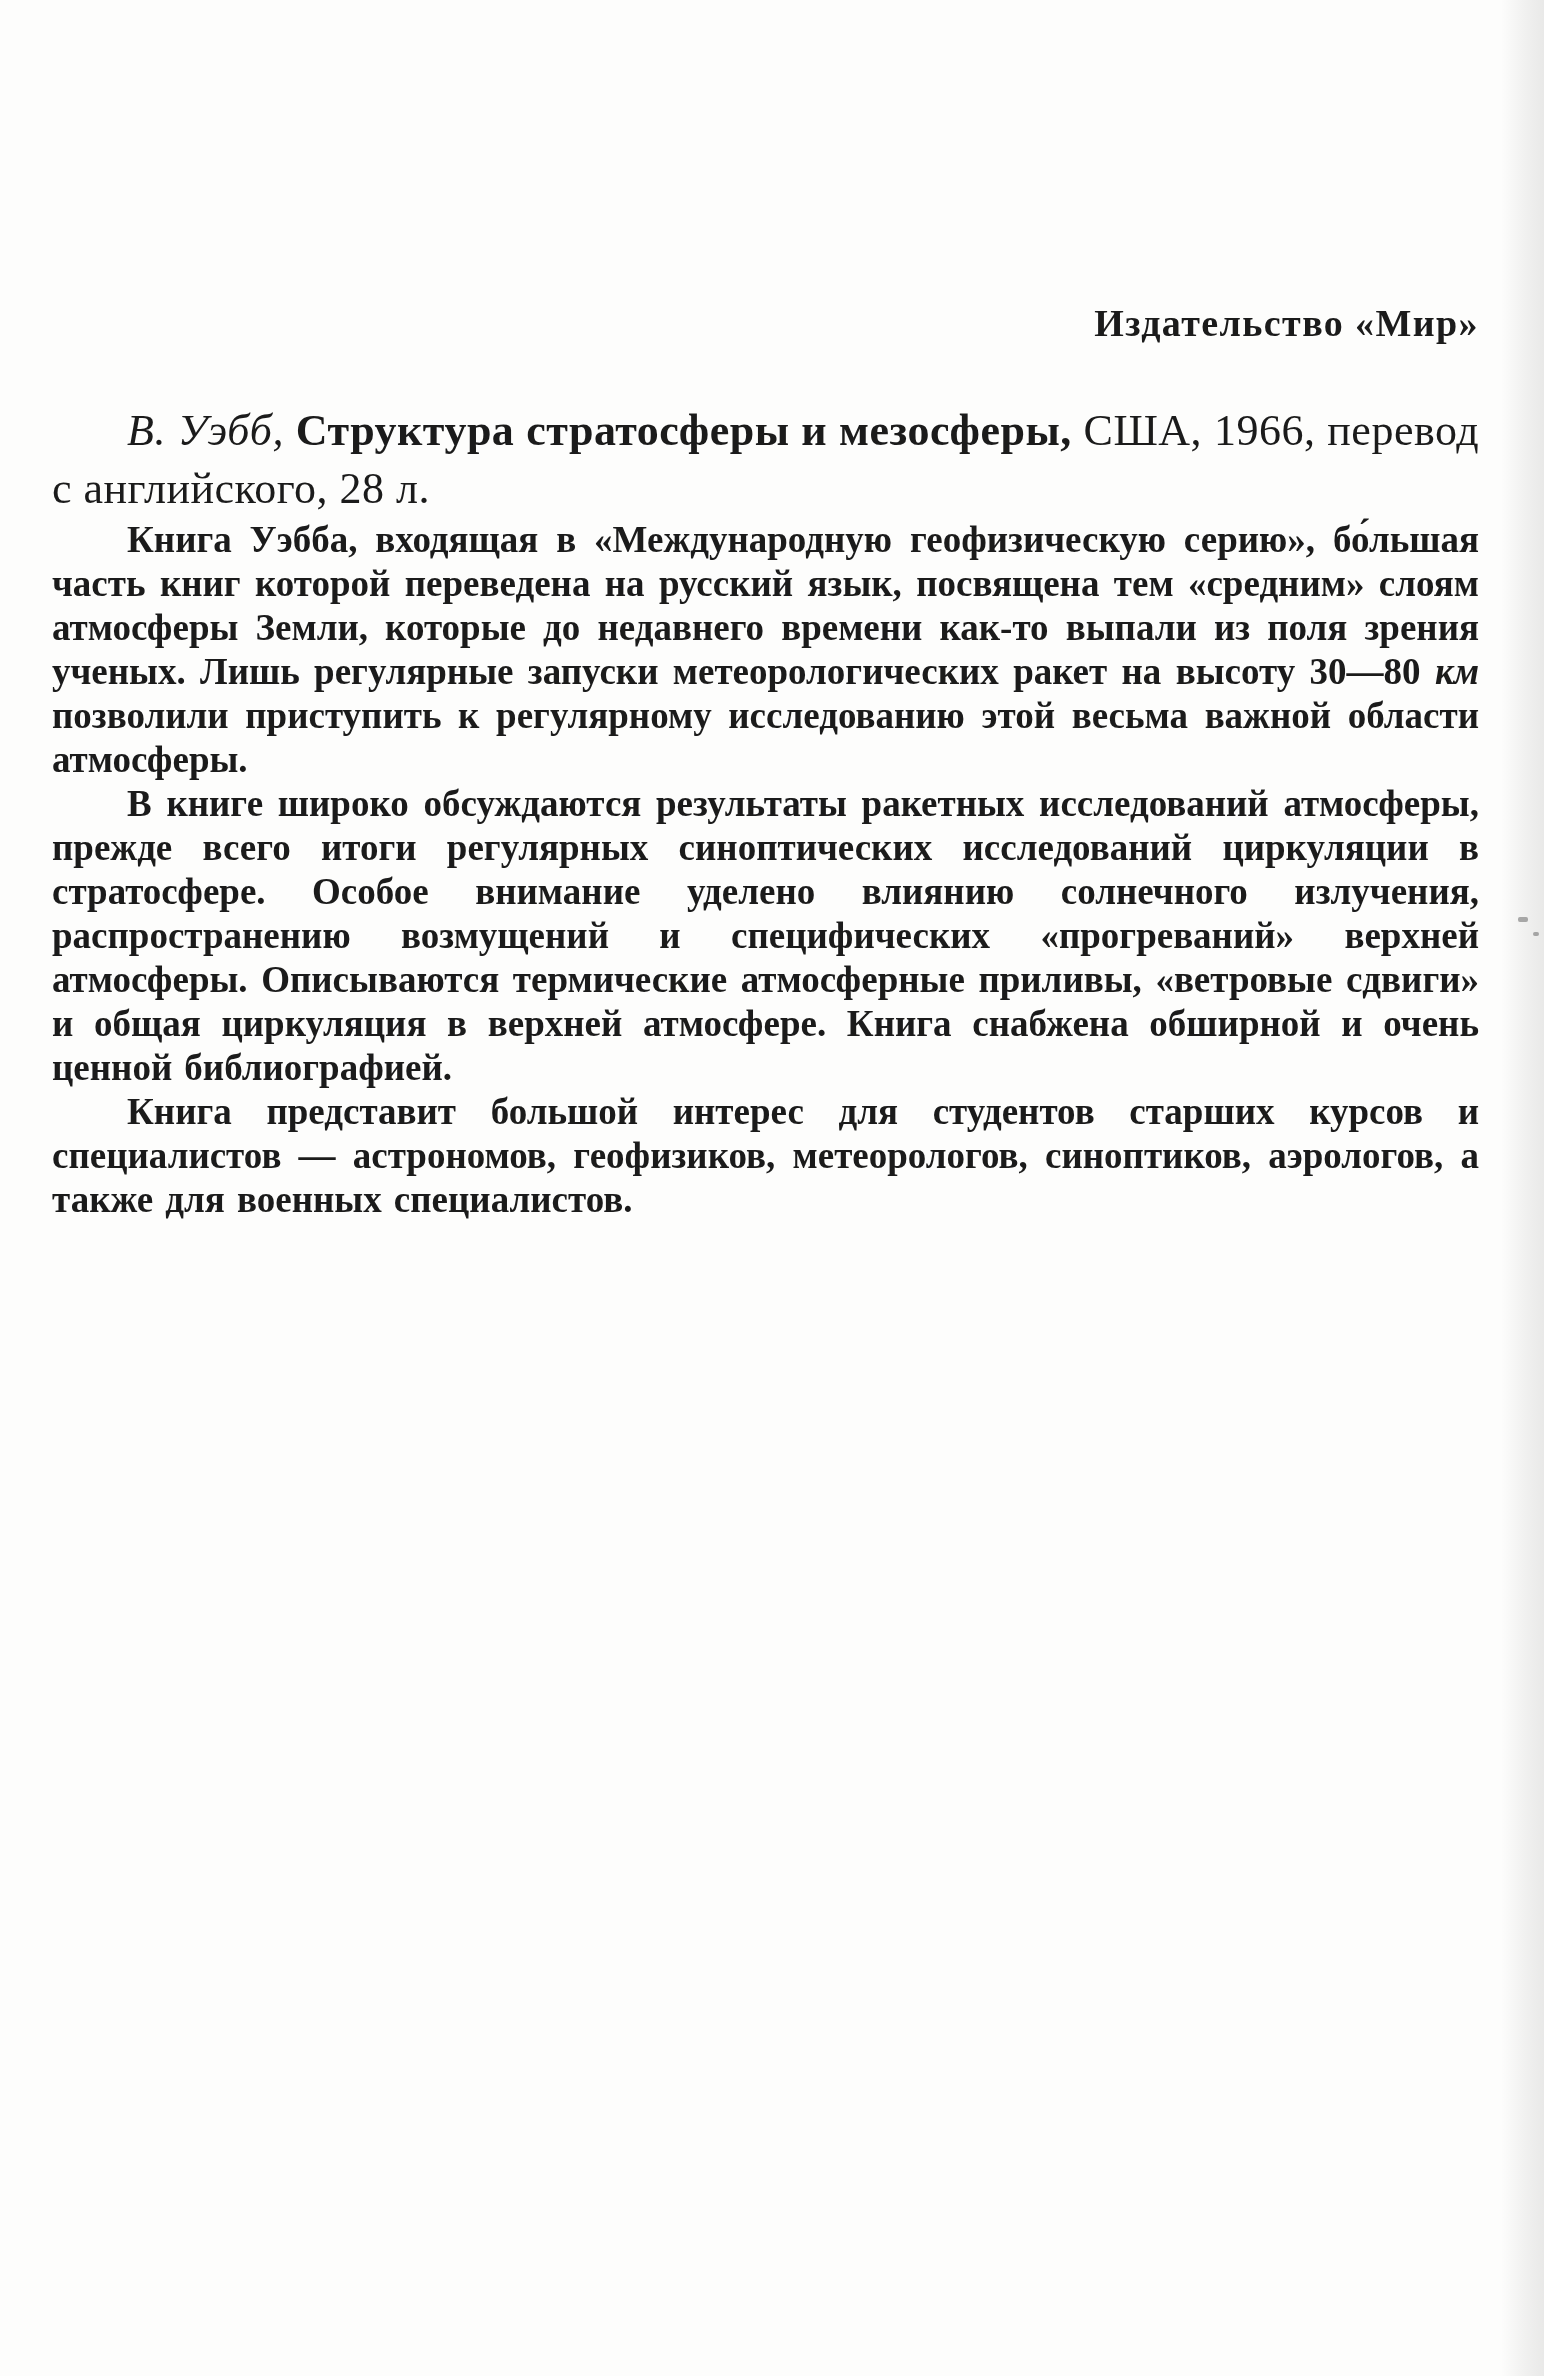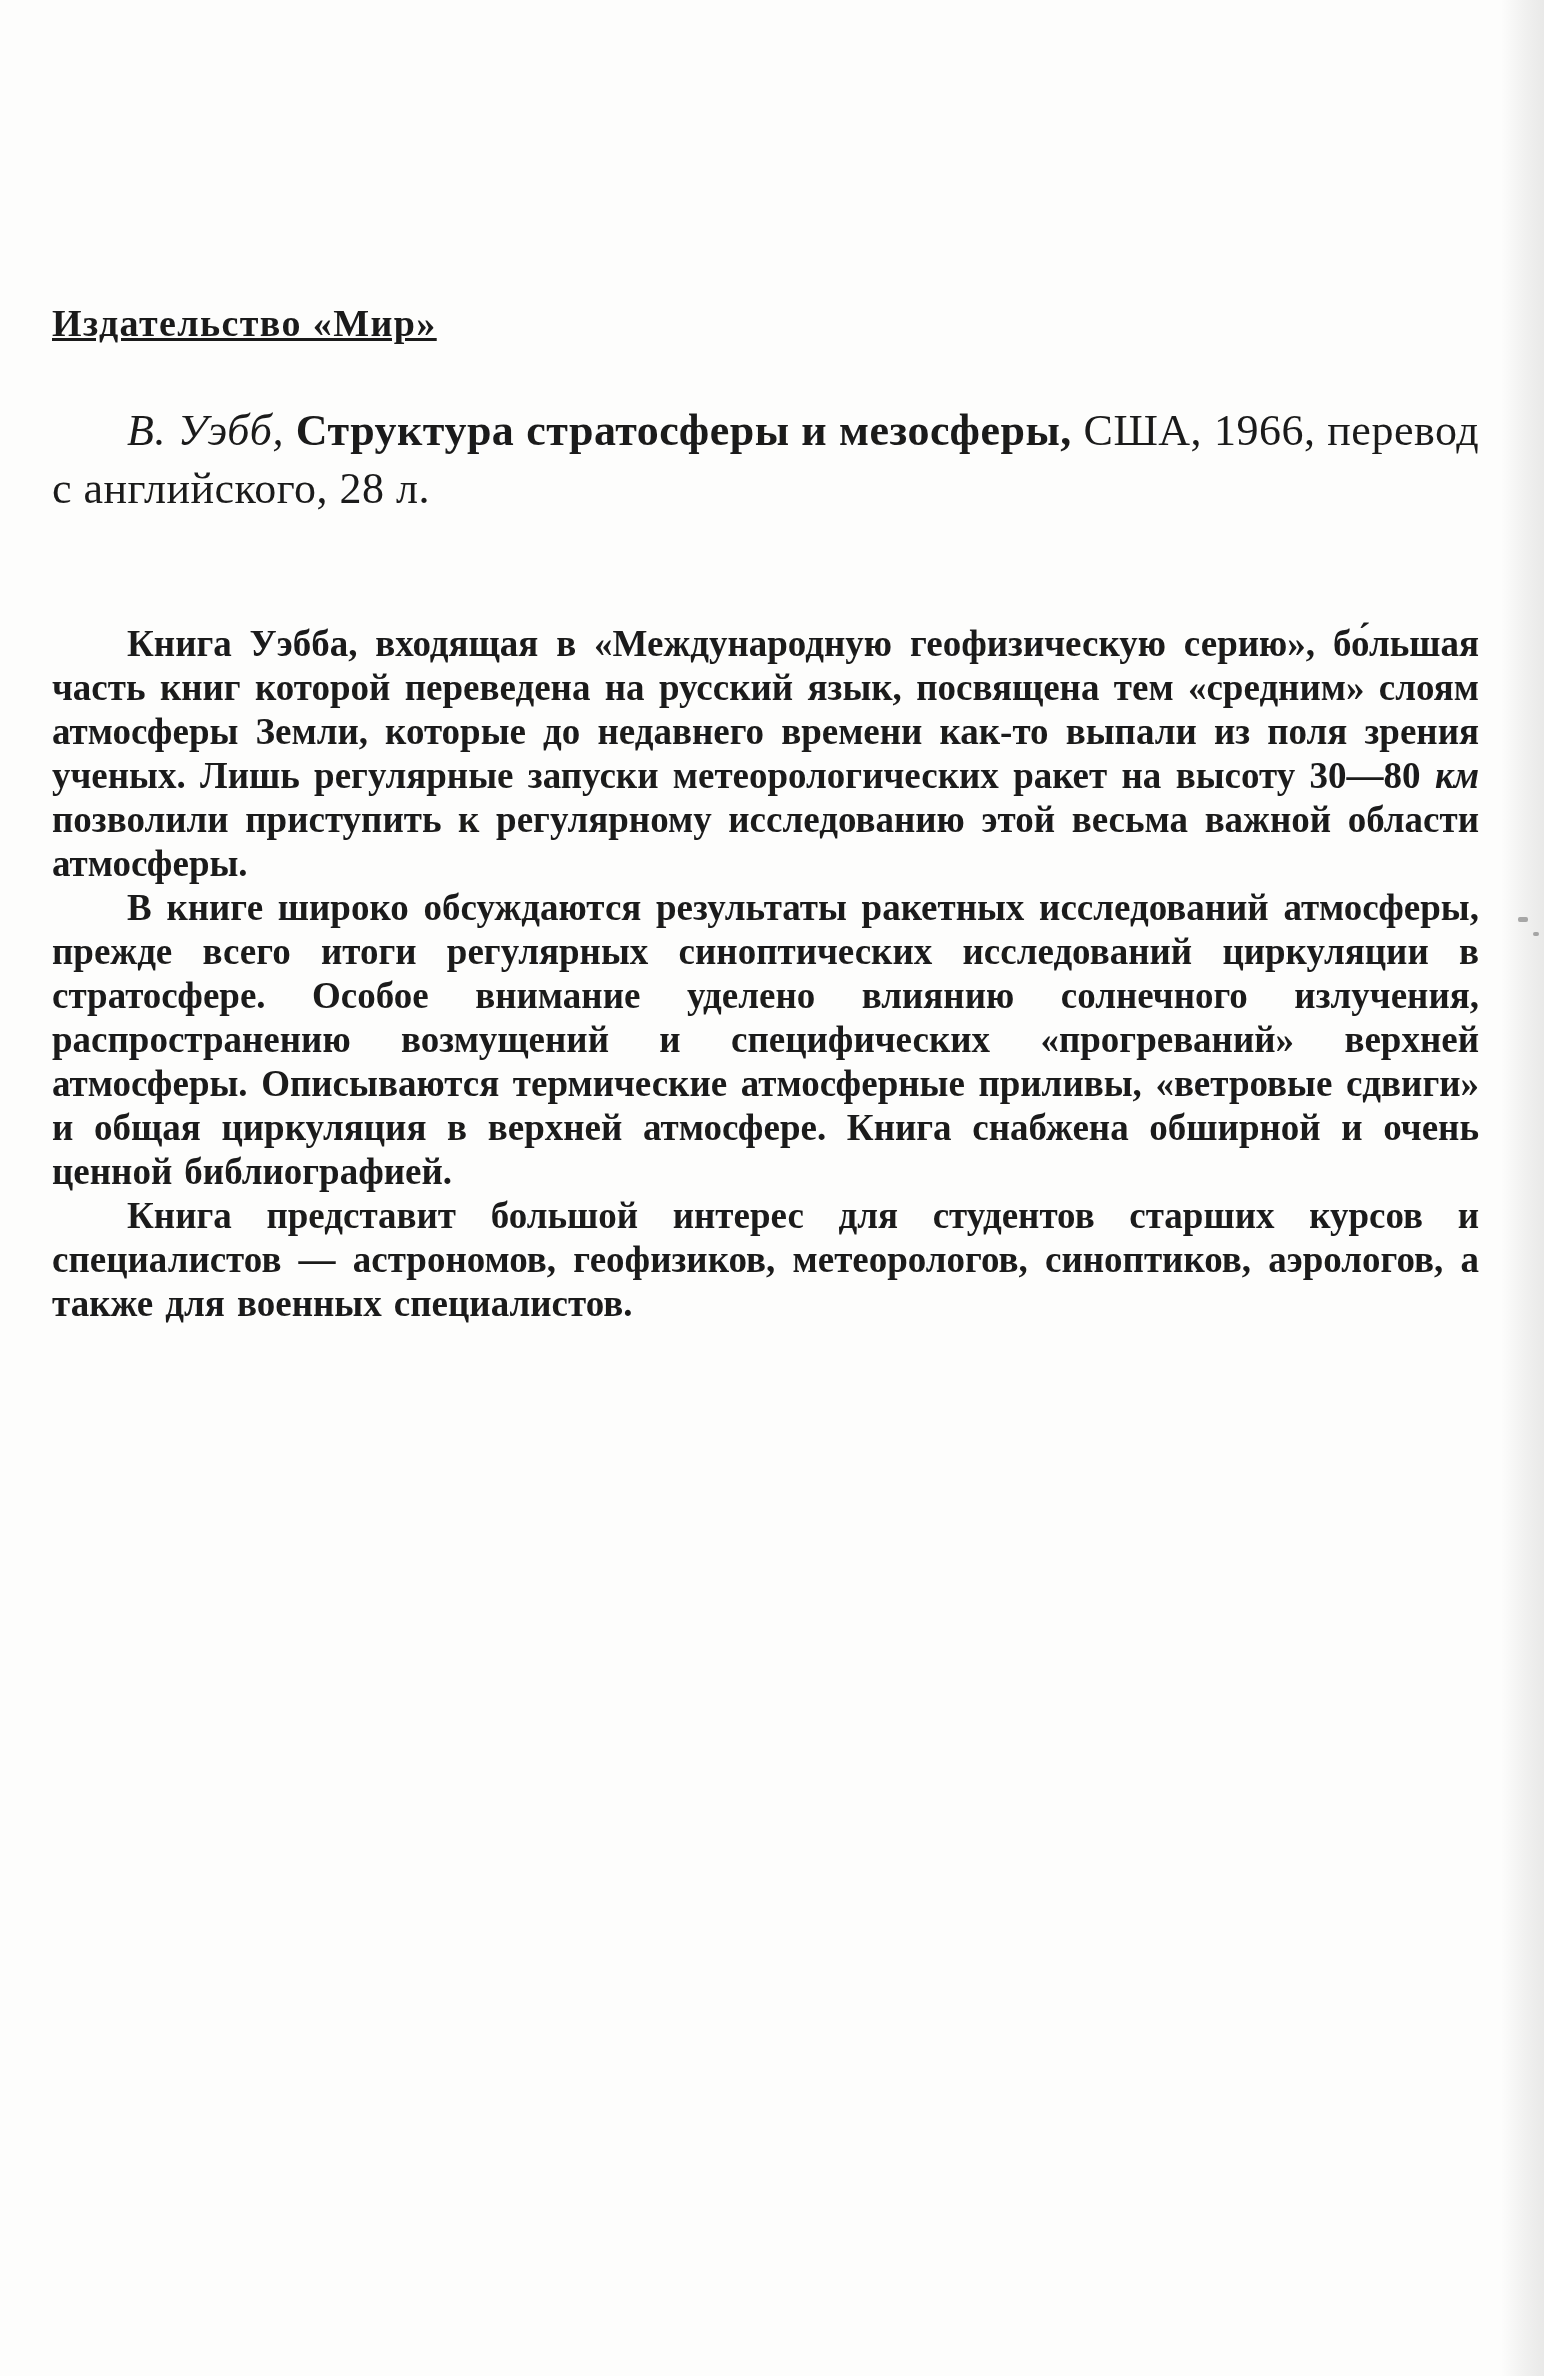--- a/index.html
+++ b/index.html
@@ -16,47 +16,45 @@
     color: #1b1b1b;
     font-family: "Liberation Serif", serif;
   }
   .content {
     position: absolute;
     left: 52px;
     top: 288px;
     width: 1427px;
   }
   .header {
-    text-align: left;
+    text-align: right;
     font-weight: bold;
     font-size: 38px;
     line-height: 70px;
     letter-spacing: 1.4px;
-    text-decoration: underline;
   }
   .citation {
     margin: 44px 0 0 0;
     font-size: 44px;
     line-height: 58px;
     text-align: justify;
     text-indent: 75px;
     letter-spacing: 0.5px;
   }
   .citation .author {
     font-style: italic;
     font-weight: normal;
   }
   .citation .book-title {
     font-weight: bold;
   }
   .citation .details {
     font-weight: normal;
   }
   .paras {
-    margin-top: 104px;
   }
   .para {
     margin: 0;
     font-size: 37px;
     font-weight: bold;
     line-height: 44px;
     text-align: justify;
     text-indent: 75px;
     word-spacing: 2.9px;
   }

